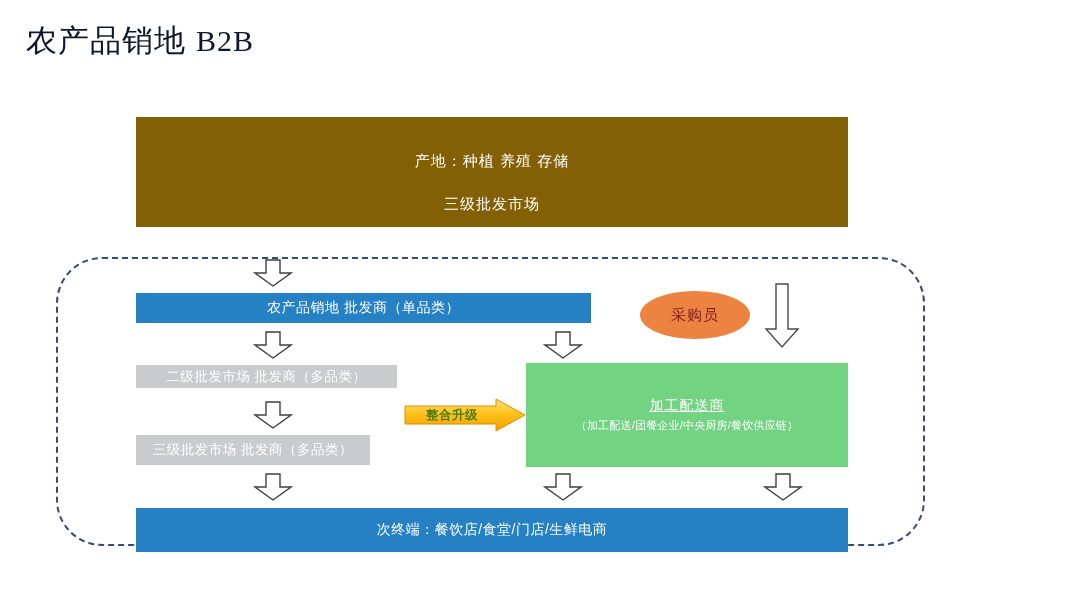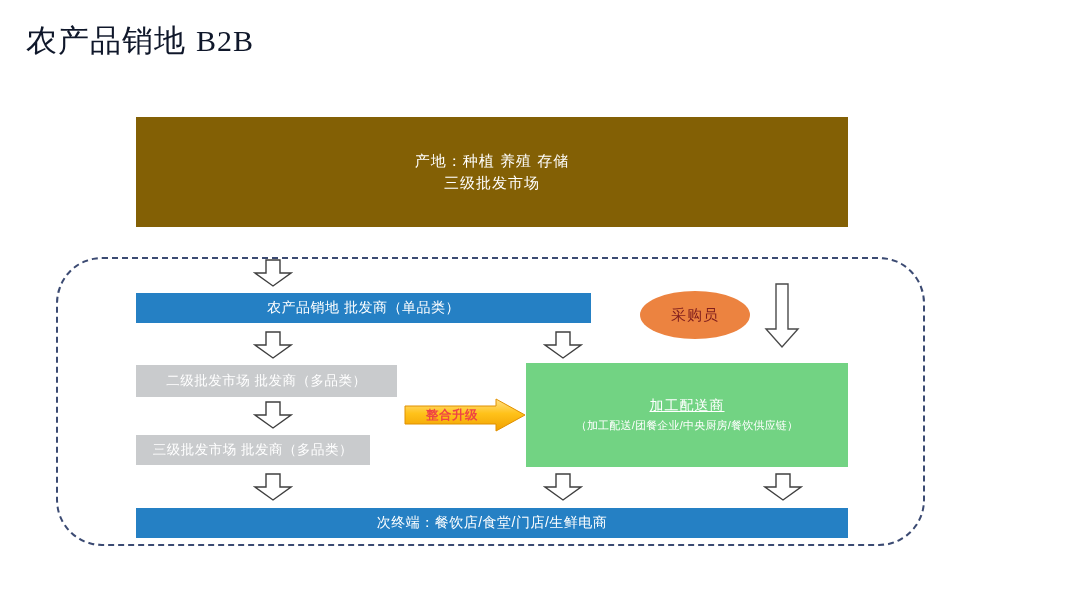--- a/index.html
+++ b/index.html
@@ -61,37 +61,37 @@
 
   .box-origin {
     left: 136px;
     top: 117px;
     width: 712px;
     height: 110px;
     background: #836005;
     font-size: 15px;
     line-height: 22px;
   }
-  .box-origin .line { white-space: nowrap; letter-spacing: 1px; }
+  .box-origin .line { white-space: nowrap; letter-spacing: 1px; margin-top: 21px; }
 
   .box-l1 {
     left: 136px;
     top: 293px;
     width: 455px;
     height: 30px;
     background: #2580c4;
     font-size: 14px;
     letter-spacing: 0.5px;
   }
 
   .box-l2 {
     left: 136px;
     top: 365px;
     width: 261px;
-    height: 32px;
+    height: 23px;
     background: #c9cbcd;
     font-size: 13.5px;
     letter-spacing: 0.5px;
   }
 
   .box-l3 {
     left: 136px;
     top: 435px;
     width: 234px;
     height: 30px;
@@ -108,21 +108,21 @@
     background: #72d383;
     line-height: 20px;
   }
   .box-processor .main-line { font-size: 14px; letter-spacing: 1px; text-decoration: underline; }
   .box-processor .sub-line  { font-size: 11px; letter-spacing: 0.2px; }
 
   .box-terminal {
     left: 136px;
     top: 508px;
     width: 712px;
-    height: 30px;
+    height: 44px;
     background: #2580c4;
     font-size: 14px;
     letter-spacing: 0.5px;
   }
 
   
   .buyer-ellipse {
     position: absolute;
     left: 640px;
     top: 291px;
@@ -149,21 +149,21 @@
   .upgrade-arrow svg { display: block; }
   .upgrade-arrow .label {
     position: absolute;
     left: 0;
     top: 0;
     width: 96px;
     height: 34px;
     display: flex;
     align-items: center;
     justify-content: center;
-    color: #ef4444;
+    color: #4d7c0f;
     font-size: 12.5px;
     font-weight: bold;
     letter-spacing: 0.5px;
   }
 
   
   .blockarrow { position: absolute; }
   .blockarrow svg { display: block; }
 
   .arrow-a { left: 253px; top: 259px; }

